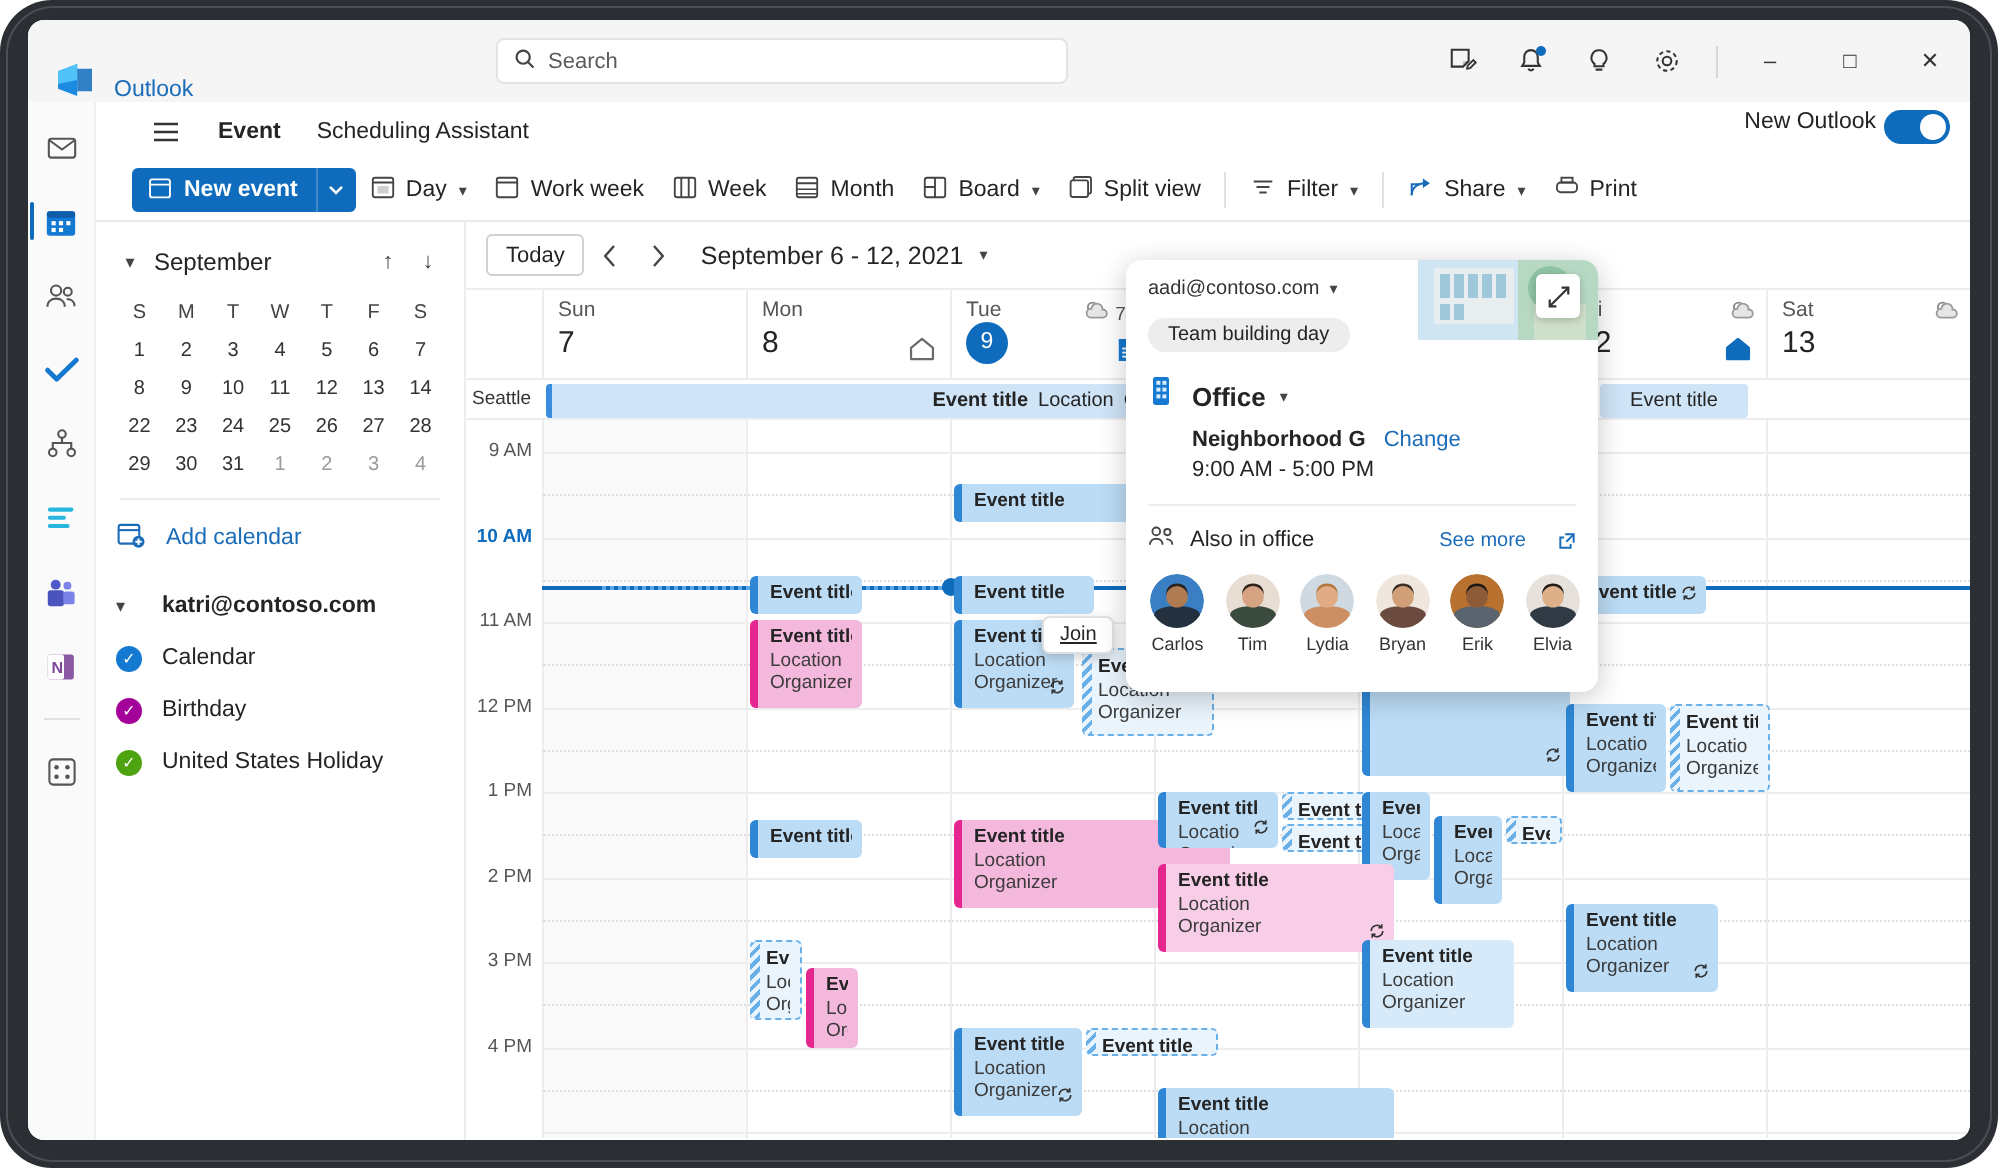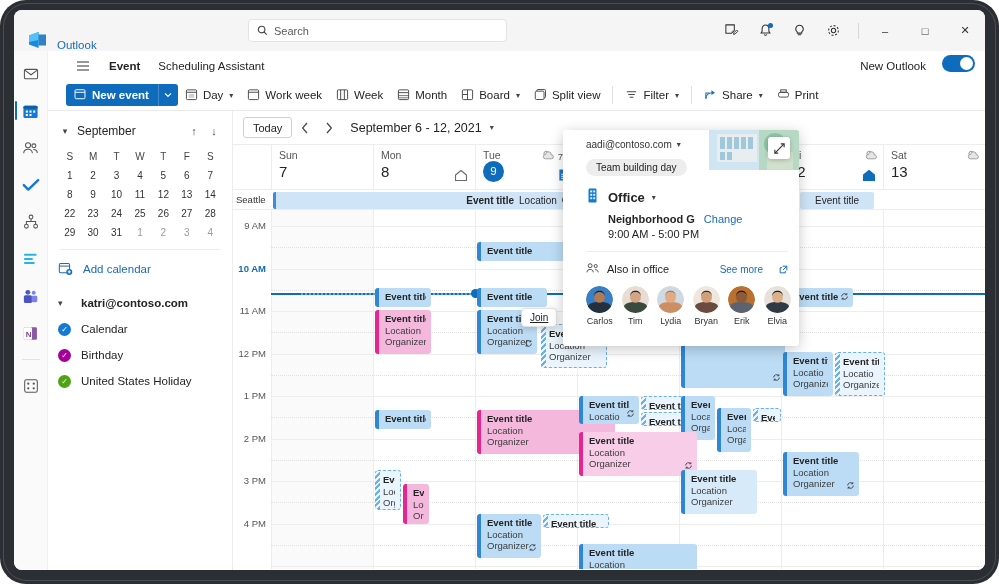--- a/index.html
+++ b/index.html
@@ -28,21 +28,21 @@
   }
 
   
   #titlebar {
     position: absolute; left: 0; top: 0; width: 971px; height: 41px;
     background: #f5f5f5; display: flex; align-items: flex-end;
   }
   .ol-logo { width: 22px; height: 22px; margin-left: 12px; flex: none; }
   .ol-name { font-size: 11.5px; color: #1a6bb8; margin-left: 9px; font-weight: 400; }
   #searchbox {
-    position: absolute; left: 234px; top: 9px; width: 259px; height: 23px;
+    position: absolute; left: 234px; top: 9px; width: 286px; height: 23px;
     background: #ffffff; border: 1px solid #e3e3e3; border-radius: 4px;
     display: flex; align-items: center; padding: 0 8px; gap: 6px;
   }
   #searchbox .ph { font-size: 11px; color: #5b5b5b; }
   #titleicons { position: absolute; right: 120px; top: 0; height: 41px; display: flex; align-items: center; gap: 4px; }
   .tibtn { width: 30px; height: 28px; display: flex; align-items: center; justify-content: center; position: relative; cursor: default; }
   .tibtn .badge { position: absolute; width: 5px; height: 5px; border-radius: 50%; background: #0f6cbd; top: 6px; right: 7px; }
   #wincontrols { position: absolute; right: 0; top: 0; height: 41px; display: flex; }
   .wc { width: 40px; height: 41px; display: flex; align-items: center; justify-content: center; }
   .wc span { color: #333; font-size: 11px; }
@@ -50,21 +50,21 @@
 
   
   #tabrow {
     position: absolute; left: 0; top: 41px; width: 971px; height: 29px;
     background: #fff; display: flex; align-items: center;
   }
   #hamburger { width: 34px; height: 29px; display: flex; align-items: center; justify-content: center; margin-left: 52px; }
   .rtab { font-size: 11.5px; color: #242424; padding: 0 9px; height: 29px; display: flex; align-items: center; }
   .rtab.active { font-weight: 700; }
   #newoutlook {
-    position: absolute; right: 10px; top: 4px; display: flex; align-items: flex-end; gap: 16px;
+    position: absolute; right: 10px; top: 4px; display: flex; align-items: flex-start; gap: 4px;
   }
   #newoutlook .lbl { font-size: 11.5px; color: #242424; }
   .toggle { width: 33px; height: 17px; border-radius: 9px; background: #0f6cbd; position: relative; }
   .toggle i { position: absolute; width: 13px; height: 13px; border-radius: 50%; background: #fff; top: 2px; right: 2px; }
 
   
   #cmdrow {
     position: absolute; left: 0; top: 70px; width: 971px; height: 31px;
     background: #fff; display: flex; align-items: center; border-bottom: 1px solid #eaeaea;
   }
@@ -180,22 +180,22 @@
   }
   #jointip {
     position: absolute; background: #fff; border: 1px solid #e0e0e0; border-radius: 4px;
     box-shadow: 0 2px 6px rgba(0,0,0,.18); font-size: 10px; color: #242424;
     padding: 3px 8px; z-index: 40;
   }
 
   
   #popup {
     position: absolute; left: 330px; top: 19px; width: 236px; height: 216px;
-    background: #fff; border-radius: 3px; box-shadow: 0 3px 14px rgba(0,0,0,.22);
-    z-index: 60; overflow: hidden; padding-left: 12px;
+    background: #fff; border-radius: 8px; box-shadow: 0 3px 14px rgba(0,0,0,.22);
+    z-index: 60; overflow: hidden;
   }
   #pp-banner { position: absolute; right: 0; top: 0; width: 90px; height: 40px; overflow: hidden; }
   #pp-expand {
     position: absolute; right: 9px; top: 7px; width: 22px; height: 22px; background: #fff;
     border-radius: 3px; box-shadow: 0 1px 4px rgba(0,0,0,.22); display: flex; align-items: center; justify-content: center;
     z-index: 3;
   }
   #pp-acct { display: flex; align-items: center; gap: 5px; padding: 9px 0 0 11px; font-size: 10px; color: #333; }
   #pp-chip { margin: 9px 0 0 11px; display: inline-block; background: #ededed; border-radius: 11px; padding: 3px 10px; font-size: 10px; color: #242424; }
   #pp-office { display: flex; align-items: center; gap: 7px; padding: 11px 0 0 11px; }

